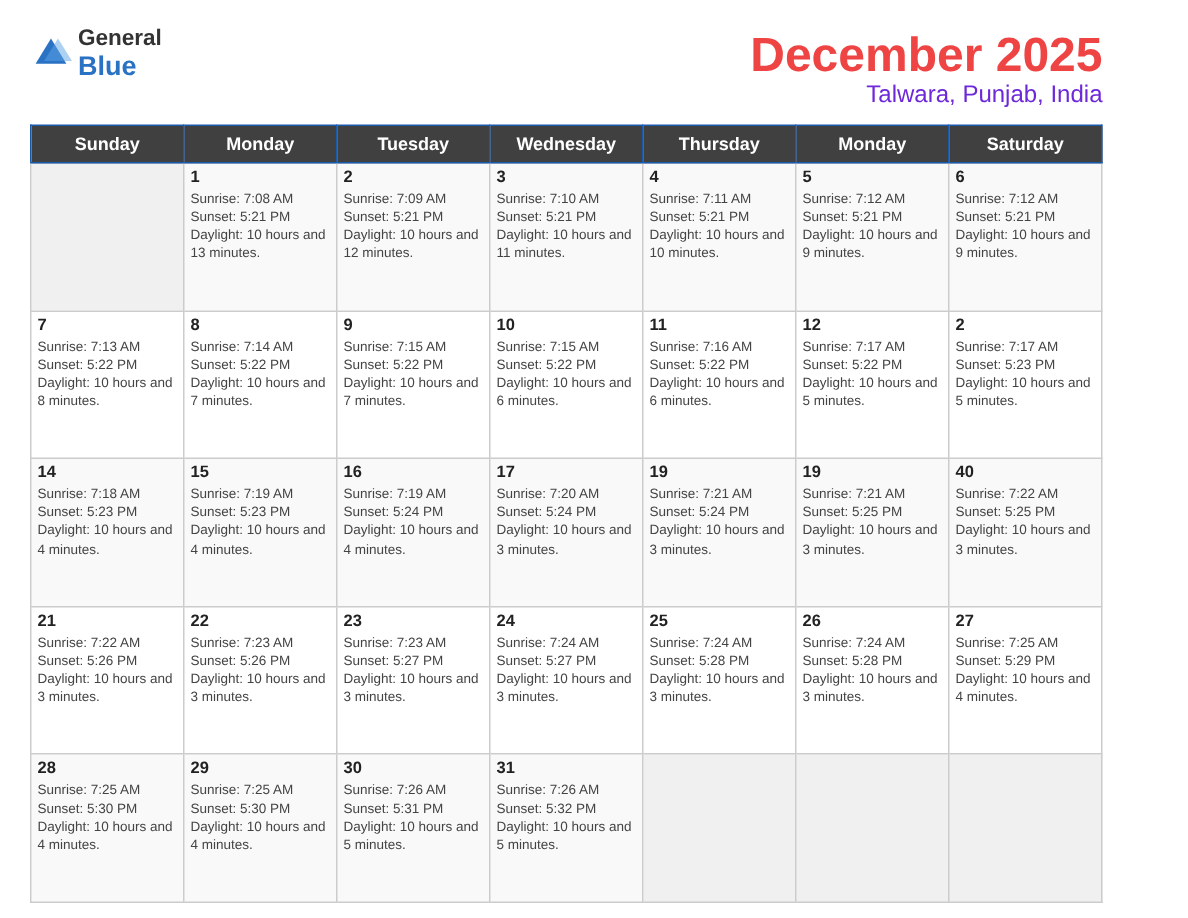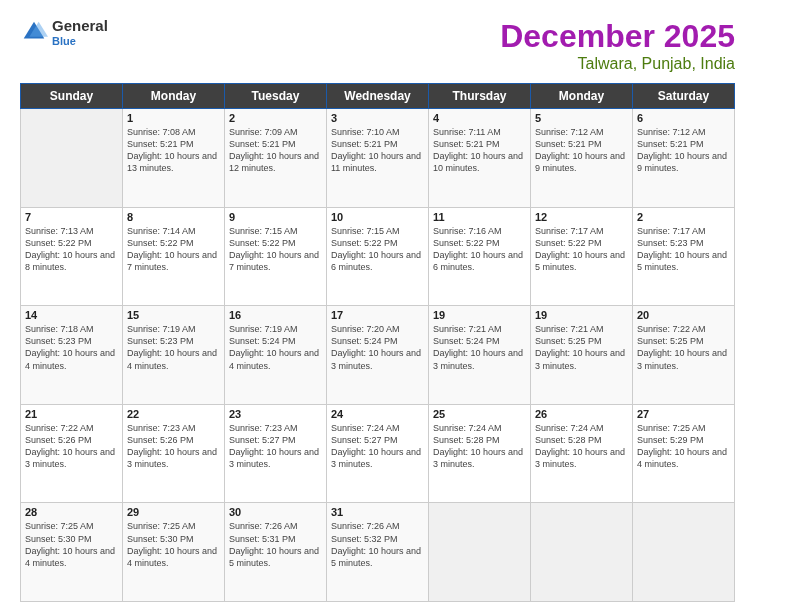--- a/index.html
+++ b/index.html
@@ -33,39 +33,39 @@
       display: flex;
       flex-direction: column;
       line-height: 1.1;
     }
     .logo-text .general {
       font-size: 15px;
       font-weight: bold;
       color: #333;
     }
     .logo-text .blue {
-      font-size: 11px;
+      font-size: 18px;
       font-weight: bold;
       color: #2a72c3;
     }
     .logo-icon {
       width: 28px;
       height: 28px;
     }
     .title-block {
       text-align: right;
     }
     .title-block .month-year {
       font-size: 32px;
       font-weight: bold;
-      color: #a21caf;
+      color: #ef4444;
     }
     .title-block .location {
       font-size: 16px;
-      color: #4d7c0f;
+      color: #6d28d9;
     }
     .calendar {
       flex: 1;
       border: 1px solid #ccc;
       border-collapse: collapse;
       width: 100%;
       table-layout: fixed;
     }
     .calendar thead tr th {
       background: #404040;
@@ -215,21 +215,21 @@
           </td>
           <td>
             <div class="day-number">19</div>
             <div class="cell-text">Sunrise: 7:21 AM<br>Sunset: 5:24 PM<br>Daylight: 10 hours and 3 minutes.</div>
           </td>
           <td>
             <div class="day-number">19</div>
             <div class="cell-text">Sunrise: 7:21 AM<br>Sunset: 5:25 PM<br>Daylight: 10 hours and 3 minutes.</div>
           </td>
           <td>
-            <div class="day-number">20</div>
+            <div class="day-number">40</div>
             <div class="cell-text">Sunrise: 7:22 AM<br>Sunset: 5:25 PM<br>Daylight: 10 hours and 3 minutes.</div>
           </td>
         </tr>
         <tr>
           <td>
             <div class="day-number">21</div>
             <div class="cell-text">Sunrise: 7:22 AM<br>Sunset: 5:26 PM<br>Daylight: 10 hours and 3 minutes.</div>
           </td>
           <td>
             <div class="day-number">22</div>

